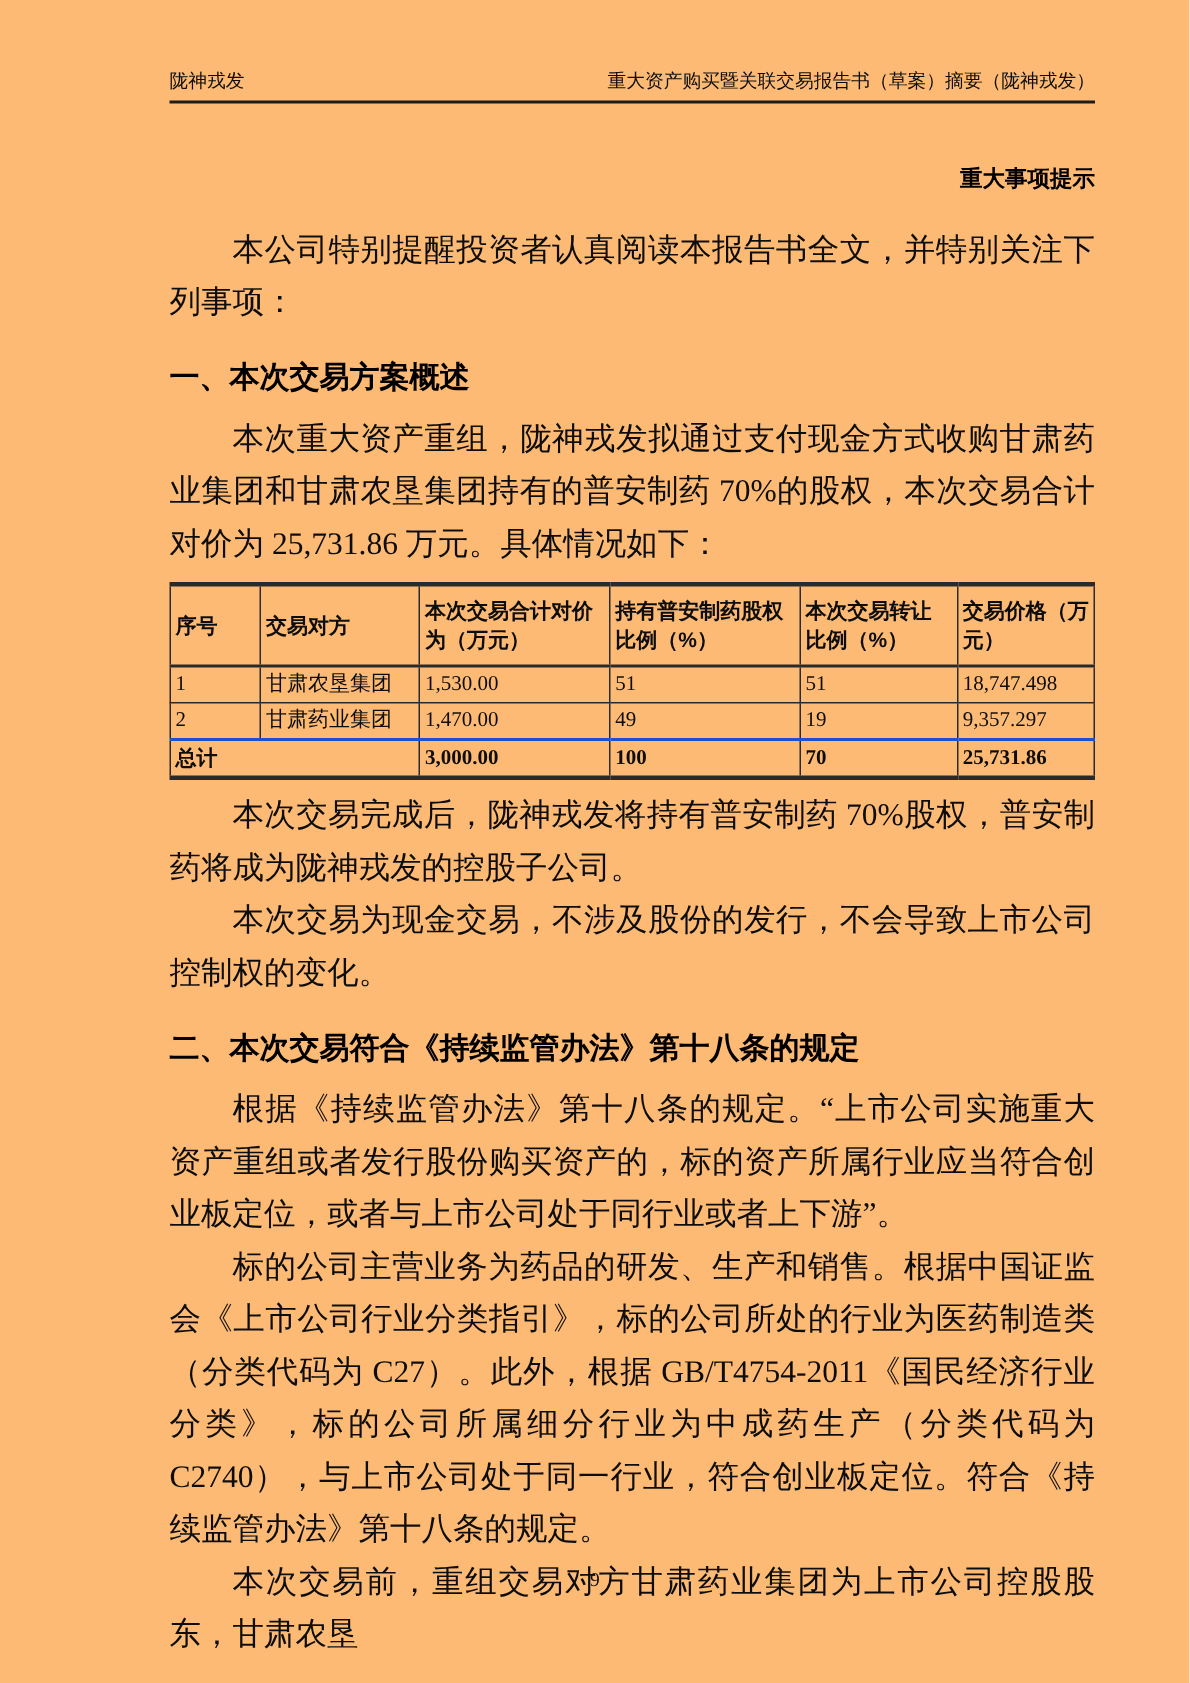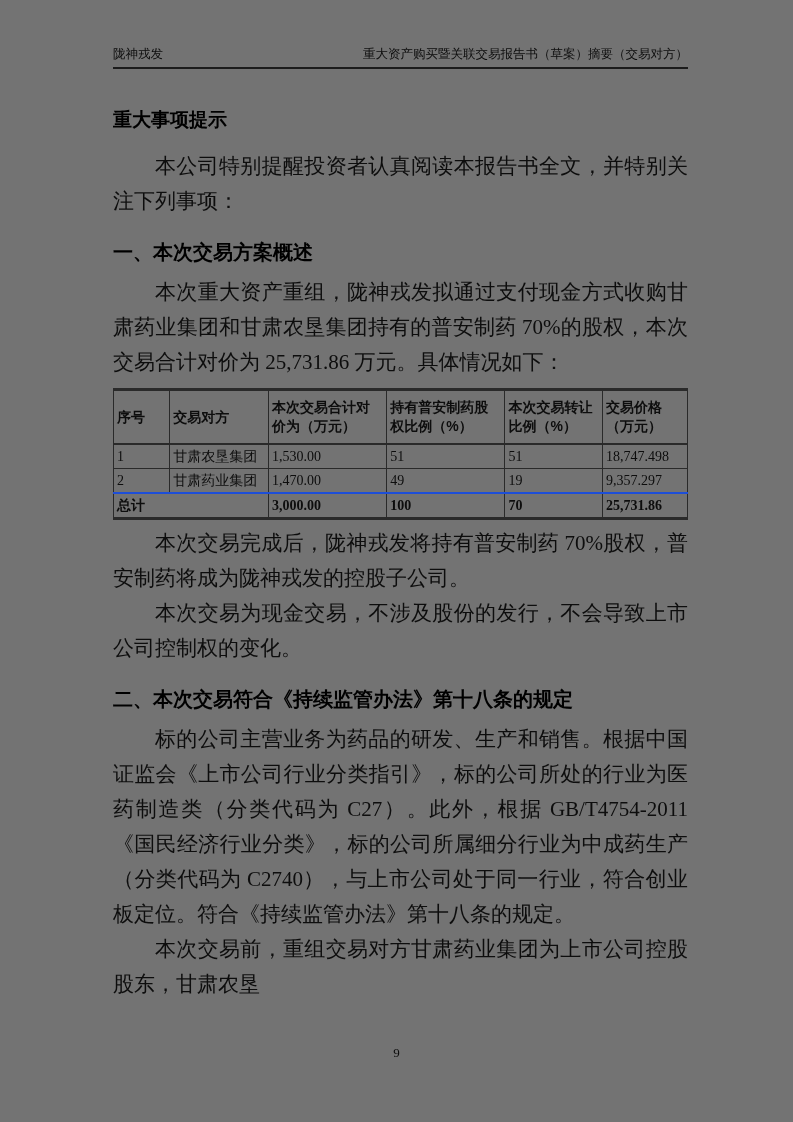--- a/index.html
+++ b/index.html
@@ -2,46 +2,46 @@
 <html><head>
 <meta charset="utf-8">
 <style>
   * { box-sizing: border-box; }
   html, body { margin: 0; padding: 0; background: #ffffff; }
   .page {
     position: relative;
     width: 793px;
     height: 1122px;
     margin: 0 auto;
-    background: #737373;
+    background: #fdba74;
     color: #0d0d0d;
     font-family: "Liberation Serif", "DejaVu Serif", serif;
-    padding: 46px 105px 0 113px;
+    padding: 46px 63px 0 113px;
     overflow: hidden;
   }
   
   .page-header {
     display: flex;
     justify-content: space-between;
     align-items: flex-end;
     font-size: 12.5px;
     line-height: 16px;
     padding-bottom: 5px;
     border-bottom: 2px solid #1c1c1c;
   }
   .page-header .hdr-left { white-space: nowrap; }
   .page-header .hdr-right { white-space: nowrap; }
 
   
   .doc-title {
     margin: 36px 0 0 0;
-    text-align: left;
+    text-align: right;
     font-family: "Liberation Sans", "DejaVu Sans", sans-serif;
     font-weight: 700;
-    font-size: 19px;
+    font-size: 15px;
     line-height: 30px;
     color: #000000;
   }
 
   
   p.body {
     margin: 0;
     font-size: 21px;
     line-height: 35px;
     text-align: justify;
@@ -105,21 +105,21 @@
     line-height: 15px;
   }
 </style>
 </head>
 <body>
 
 <div class="page">
 
   <div class="page-header">
     <span class="hdr-left">陇神戎发</span>
-    <span class="hdr-right">重大资产购买暨关联交易报告书（草案）摘要（交易对方）</span>
+    <span class="hdr-right">重大资产购买暨关联交易报告书（草案）摘要（陇神戎发）</span>
   </div>
 
   <h1 class="doc-title">重大事项提示</h1>
 
   <p class="body intro">本公司特别提醒投资者认真阅读本报告书全文，并特别关注下列事项：</p>
 
   <h2 class="section-heading">一、本次交易方案概述</h2>
 
   <p class="body">本次重大资产重组，陇神戎发拟通过支付现金方式收购甘肃药业集团和甘肃农垦集团持有的普安制药 70%的股权，本次交易合计对价为 25,731.86 万元。具体情况如下：</p>
 
@@ -167,20 +167,21 @@
         <td>25,731.86</td>
       </tr>
     </tbody>
   </table>
 
   <p class="body">本次交易完成后，陇神戎发将持有普安制药 70%股权，普安制药将成为陇神戎发的控股子公司。</p>
   <p class="body">本次交易为现金交易，不涉及股份的发行，不会导致上市公司控制权的变化。</p>
 
   <h2 class="section-heading">二、本次交易符合《持续监管办法》第十八条的规定</h2>
 
+  <p class="body">根据《持续监管办法》第十八条的规定。“上市公司实施重大资产重组或者发行股份购买资产的，标的资产所属行业应当符合创业板定位，或者与上市公司处于同行业或者上下游”。</p>
   <p class="body">标的公司主营业务为药品的研发、生产和销售。根据中国证监会《上市公司行业分类指引》，标的公司所处的行业为医药制造类（分类代码为 C27）。此外，根据 GB/T4754-2011《国民经济行业分类》，标的公司所属细分行业为中成药生产（分类代码为 C2740），与上市公司处于同一行业，符合创业板定位。符合《持续监管办法》第十八条的规定。</p>
 
 
   <p class="body">本次交易前，重组交易对方甘肃药业集团为上市公司控股股东，甘肃农垦</p>
 
   <div class="page-footer">
     <span>9</span>
   </div>
 
 </div>

